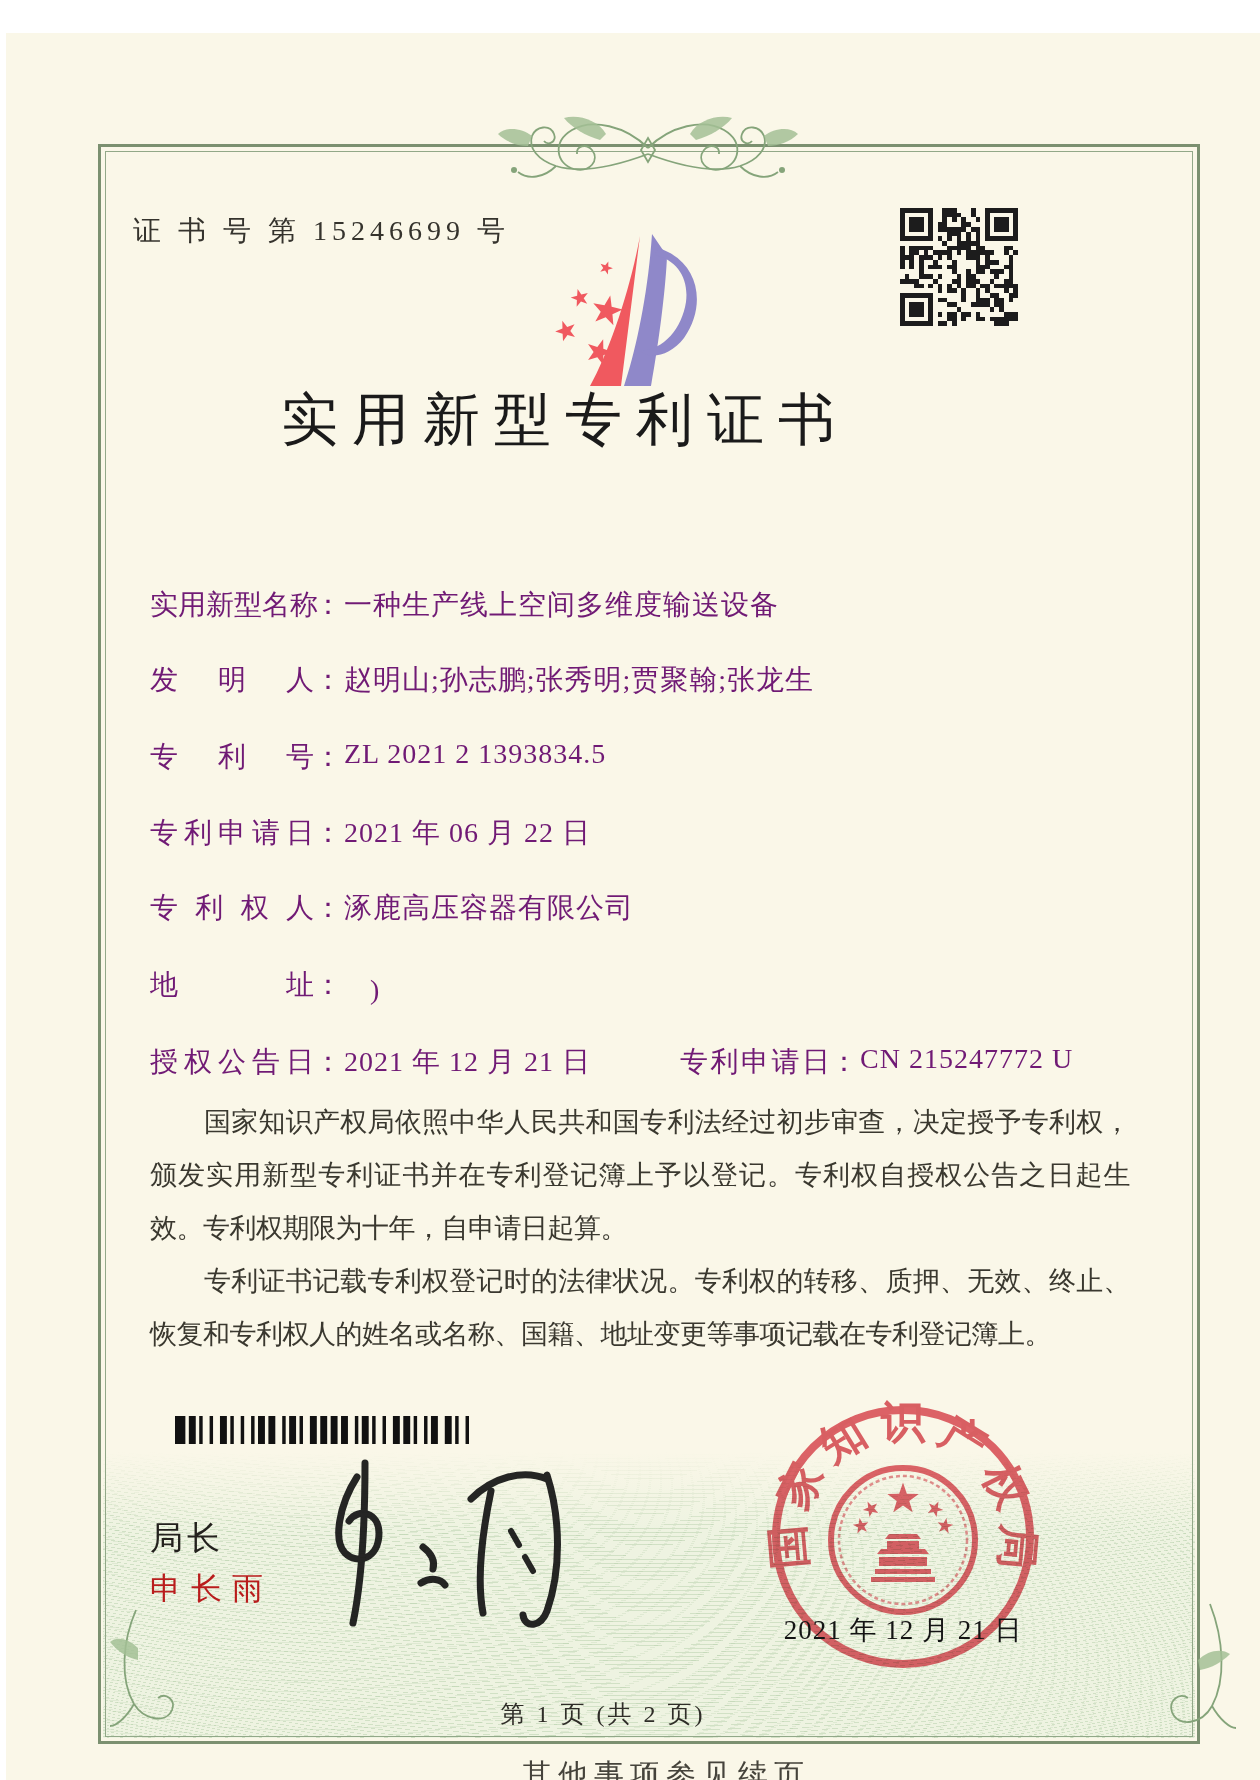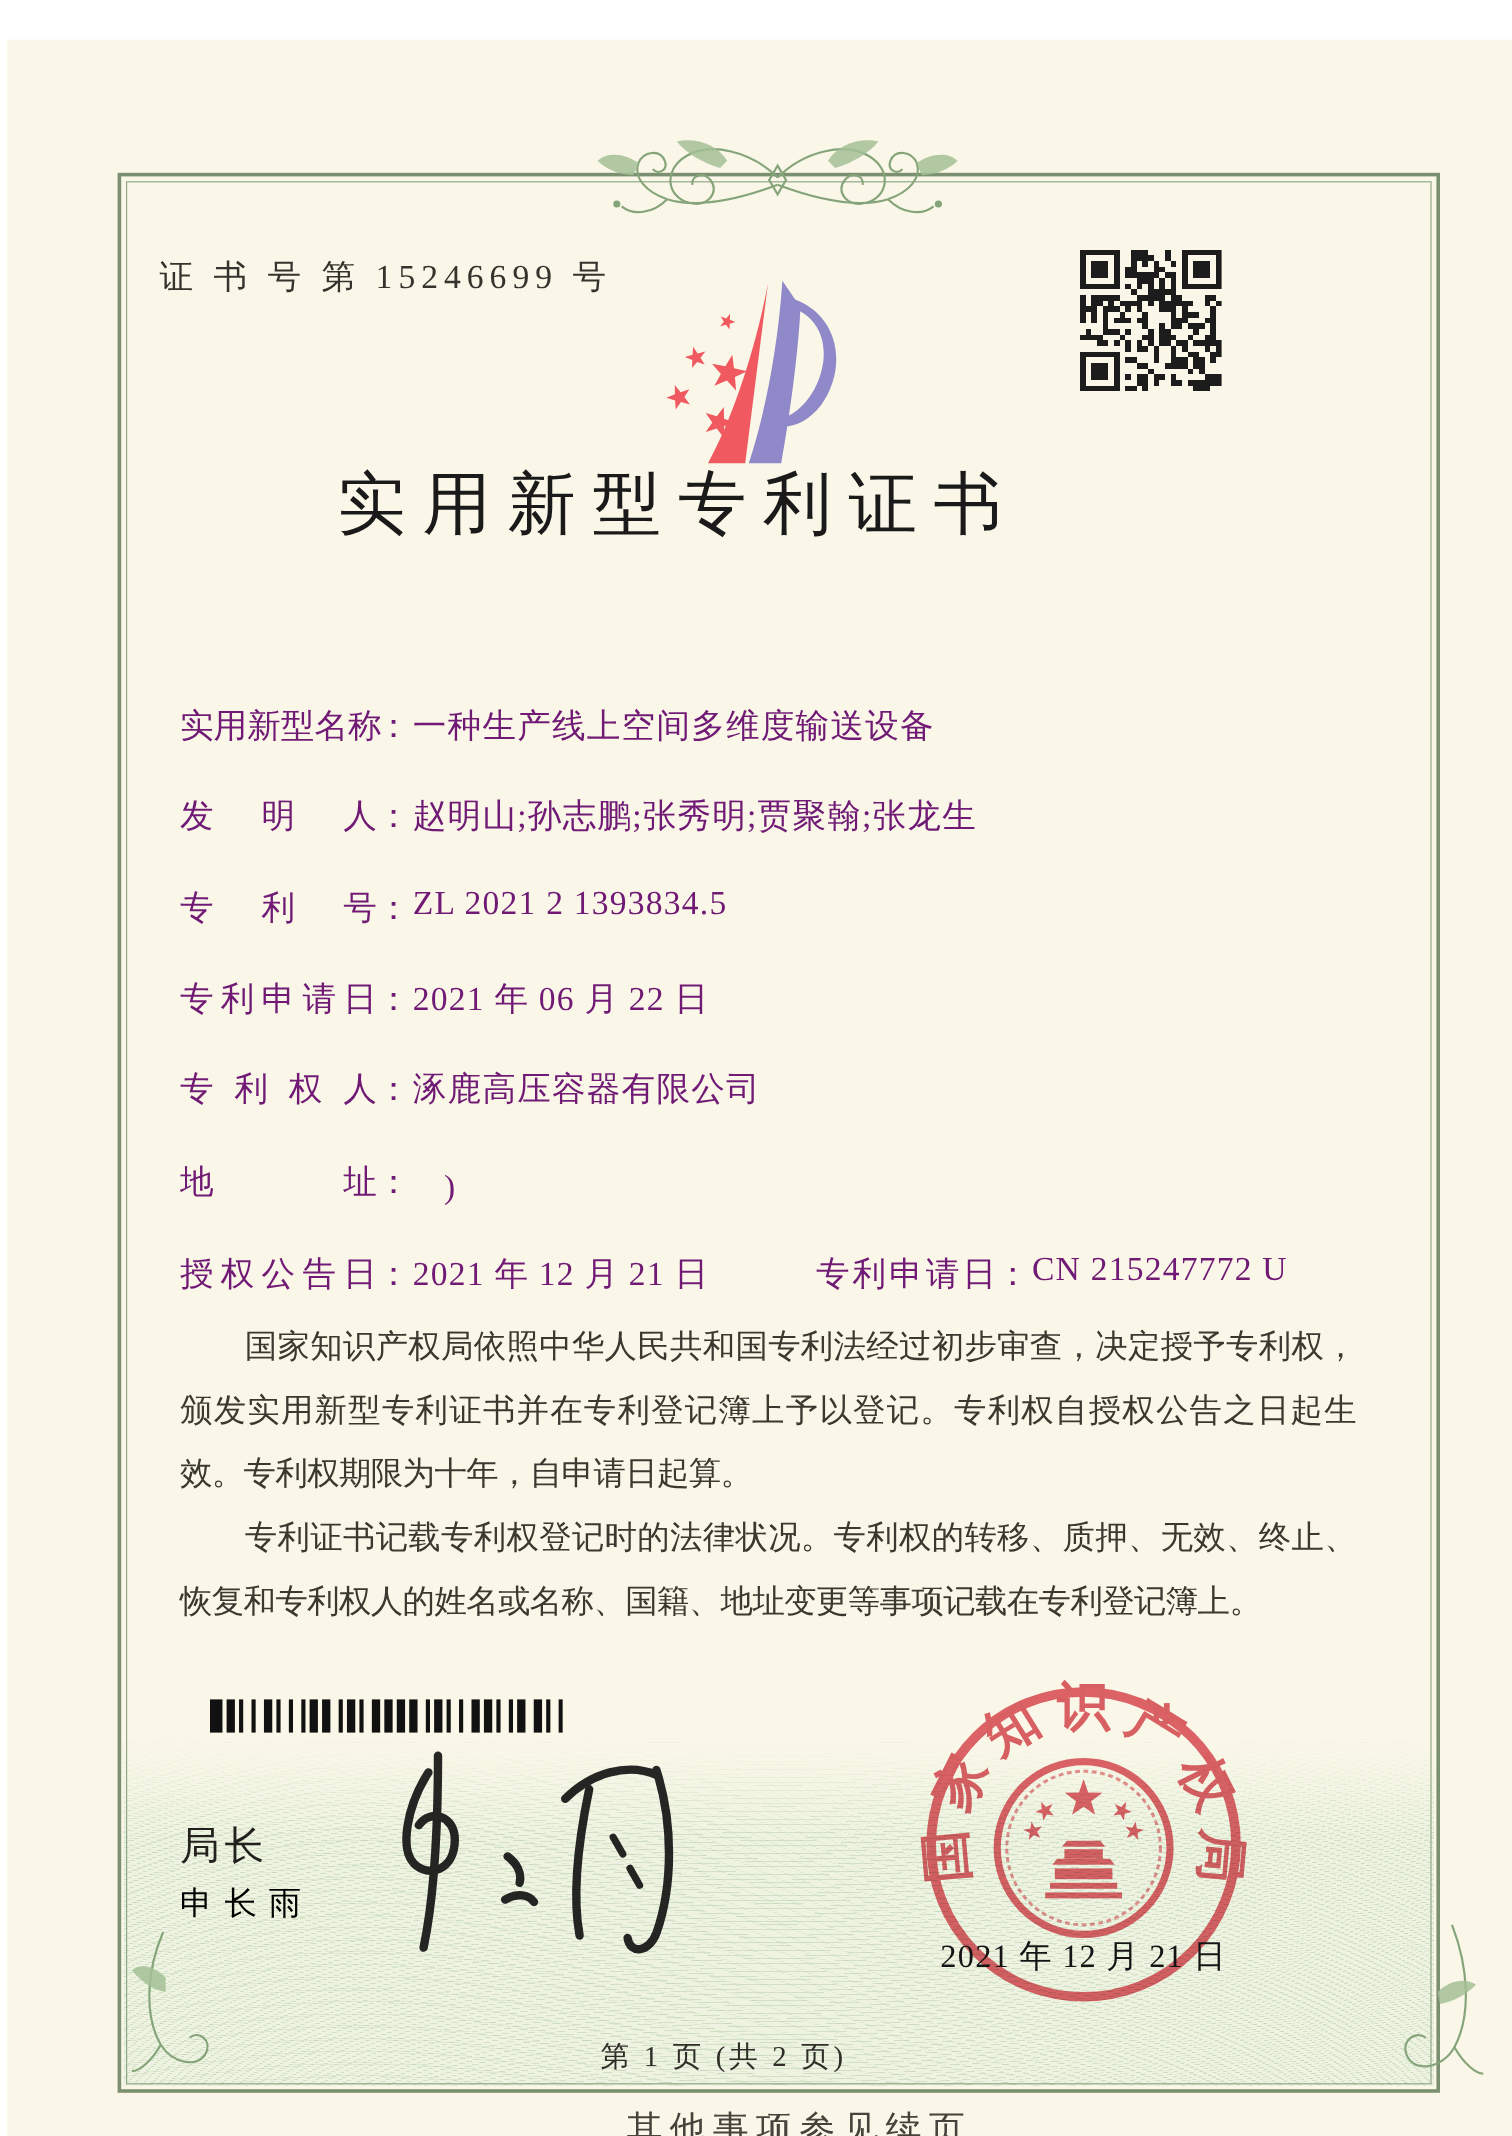--- a/index.html
+++ b/index.html
@@ -26,21 +26,21 @@
   .fvalue{display:inline-block;letter-spacing:1px;vertical-align:top}
   .frow-addr{white-space:normal}
   .frow-addr .fvalue{width:740px}
   .vline{display:block}
   .vline2{margin-left:26px;margin-top:8px}
   .paras{left:150px;top:1096px;width:980px;font-size:27px;line-height:53px;color:#3a382f;
          letter-spacing:-0.5px;text-align:justify}
   .paras p{margin:0;text-indent:54px}
   .barcode{left:175px;top:1416px;width:294px;height:28px}
   .director{left:150px;top:1516px;font-size:33px;letter-spacing:4px;color:#23211d}
-  .directorname{left:150px;top:1568px;font-size:27px;letter-spacing:10px;color:#000000}
+  .directorname{left:150px;top:1568px;font-size:31px;letter-spacing:10px;color:#b91c1c}
   .signature{left:295px;top:1455px;width:285px;height:198px}
   .seal{left:765px;top:1399px;width:276px;height:276px;mix-blend-mode:multiply;opacity:.88}
   .seal .ring{fill:none;stroke:#dd505c;stroke-width:8}
   .seal .em{stroke:#dd505c;fill:none}
   #seal-ring-text text{font-size:44px;font-weight:bold;fill:#d94c58;text-anchor:middle;
       font-family:"Liberation Serif",serif}
   .sealdate{left:778px;top:1612px;width:250px;text-align:center;font-size:27px;color:#141414;
             letter-spacing:1px;white-space:nowrap}
   .pageinfo{left:293px;top:1698px;width:620px;text-align:center;font-size:24px;letter-spacing:3px;color:#2f2d28}
   .partial{left:470px;top:1757px;width:340px;height:23px;overflow:hidden;font-size:30px;

